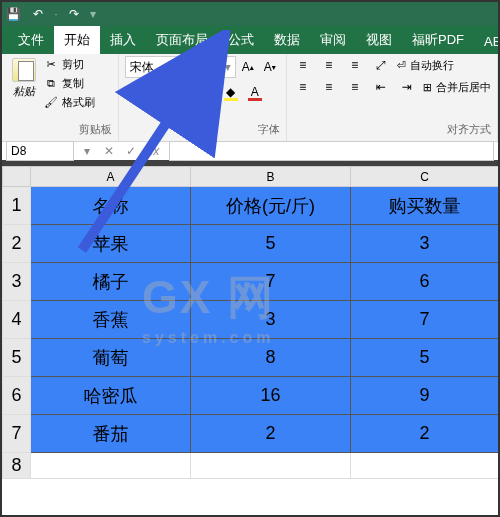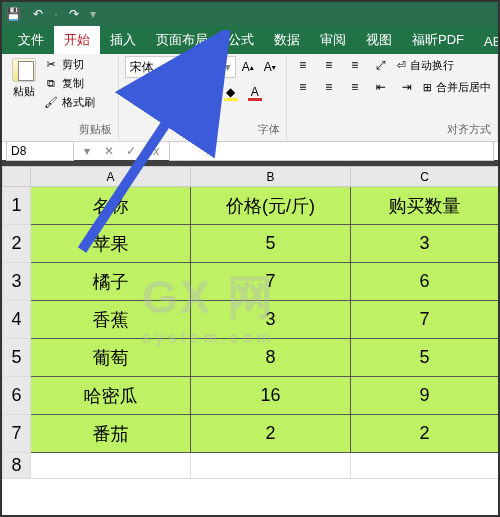--- a/index.html
+++ b/index.html
@@ -4,29 +4,29 @@
 <style>
   * { box-sizing: border-box; margin: 0; padding: 0; }
   body { font-family: "Microsoft YaHei", sans-serif; font-size: 12px; background: #fff; width: 500px; height: 517px; overflow: hidden; position: relative; border: 2px solid #333; }
   
   .titlebar { background: #2a6e4f; height: 24px; display: flex; align-items: center; padding: 0 4px; gap: 8px; color: #fff; }
   .titlebar .qat-icon { width: 16px; height: 16px; display: flex; align-items: center; justify-content: center; }
   .titlebar .qat-sep { color: rgba(255,255,255,0.5); }
   
   .tabs { background: #217346; height: 28px; display: flex; align-items: flex-end; padding-left: 6px; color: #fff; font-size: 13px; }
   .tab { padding: 5px 10px 5px 10px; cursor: pointer; white-space: nowrap; }
-  .tab.active { background: #fff; color: #b91c1c; }
+  .tab.active { background: #fff; color: #000000; }
   
   .ribbon { background: #f3f3f3; border-bottom: 1px solid #d4d4d4; height: 88px; display: flex; }
   .group { border-right: 1px solid #e0e0e0; padding: 2px 6px; display: flex; flex-direction: column; justify-content: space-between; }
   .group-label { text-align: right; font-size: 11px; color: #666; padding: 2px 0; }
   
   .clipboard-group { width: 118px; }
   .clip-top { display: flex; gap: 2px; }
-  .paste-btn { width: 32px; display: flex; flex-direction: column; align-items: center; font-size: 11px; gap: 2px; padding-top: 2px; }
+  .paste-btn { width: 32px; display: flex; flex-direction: column; align-items: center; font-size: 11px; gap: 2px; padding-top: 2px; font-style: italic; }
   .paste-icon { width: 24px; height: 24px; border: 1px solid #ccc; background: linear-gradient(#fff8dc,#f0e68c); border-radius: 2px; position: relative; }
   .paste-icon::after { content:""; position:absolute; top:2px; left:5px; width:14px; height:18px; background:#fff; border:1px solid #888; }
   .clip-right { display: flex; flex-direction: column; gap: 2px; font-size: 11px; }
   .clip-item { display: flex; align-items: center; gap: 4px; padding: 1px 2px; }
   .mini-icon { width: 14px; height: 14px; display:inline-flex; align-items:center; justify-content:center; }
   
   .font-group { width: 170px; }
   .font-row1 { display: flex; gap: 2px; align-items: center; margin-bottom: 4px; }
   .font-name { border: 1px solid #ccc; background: #fff; height: 22px; flex: 1; padding: 0 4px; display: flex; align-items: center; font-size: 12px; }
   .font-size { border: 1px solid #ccc; background: #fff; height: 22px; width: 38px; padding: 0 4px; display: flex; align-items: center; font-size: 12px; }
@@ -45,21 +45,21 @@
   .fx-label { font-style: italic; color: #888; padding: 0 6px; }
   .formula-bar { flex:1; border: 1px solid #ccc; background:#fff; height: 20px; }
   .fb-btn { width: 18px; height: 20px; display:flex; align-items:center; justify-content:center; color:#888; }
   
   .sheet { position: relative; background:#fff; }
   .grid { border-collapse: collapse; width: 100%; table-layout: fixed; }
   .col-header th { background:#e8e8e8; border: 1px solid #ccc; font-weight: normal; font-size: 12px; height: 20px; text-align:center; }
   .row-header { background:#e8e8e8; border: 1px solid #ccc; font-size: 12px; text-align:center; width: 28px; }
   .corner { background:#e8e8e8; border: 1px solid #ccc; width:28px; }
   .grid td { border: 1px solid #ddd; height: 38px; text-align:center; font-size: 18px; }
-  .data-cell { background: #bef264; border: 1px solid #555 !important; }
+  .data-cell { background: #3b82f6; border: 1px solid #555 !important; }
   .grid tr.short td { height: 26px; }
   
   .arrow-annot { position:absolute; pointer-events:none; }
   
   .watermark { position:absolute; left: 140px; top: 265px; font-size: 46px; color: rgba(180,180,180,0.4); font-weight: bold; letter-spacing: 2px; pointer-events:none; white-space:nowrap; }
   .watermark small { display:block; font-size: 16px; letter-spacing: 4px; }
 </style>
 </head>
 <body>
 

